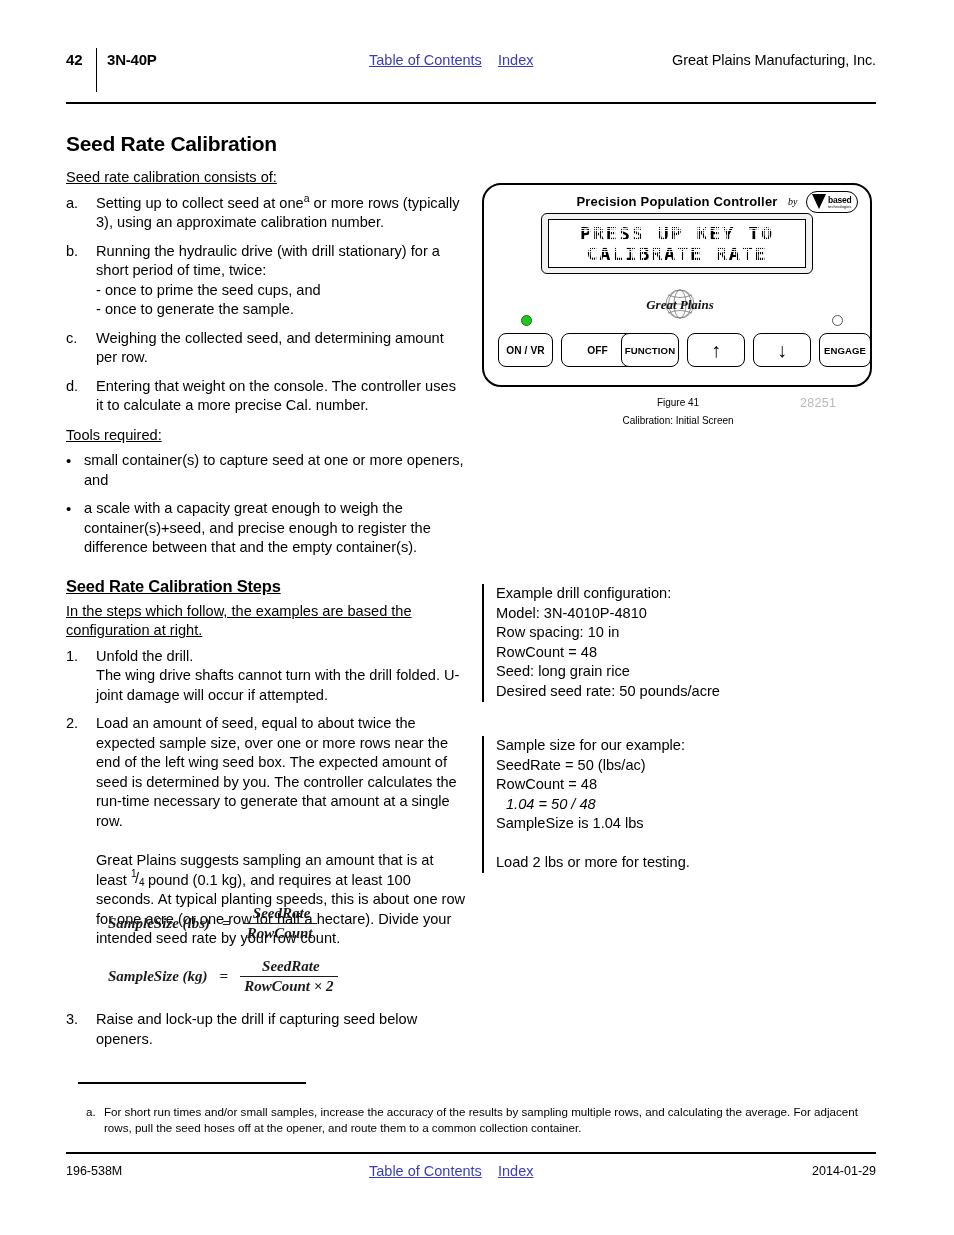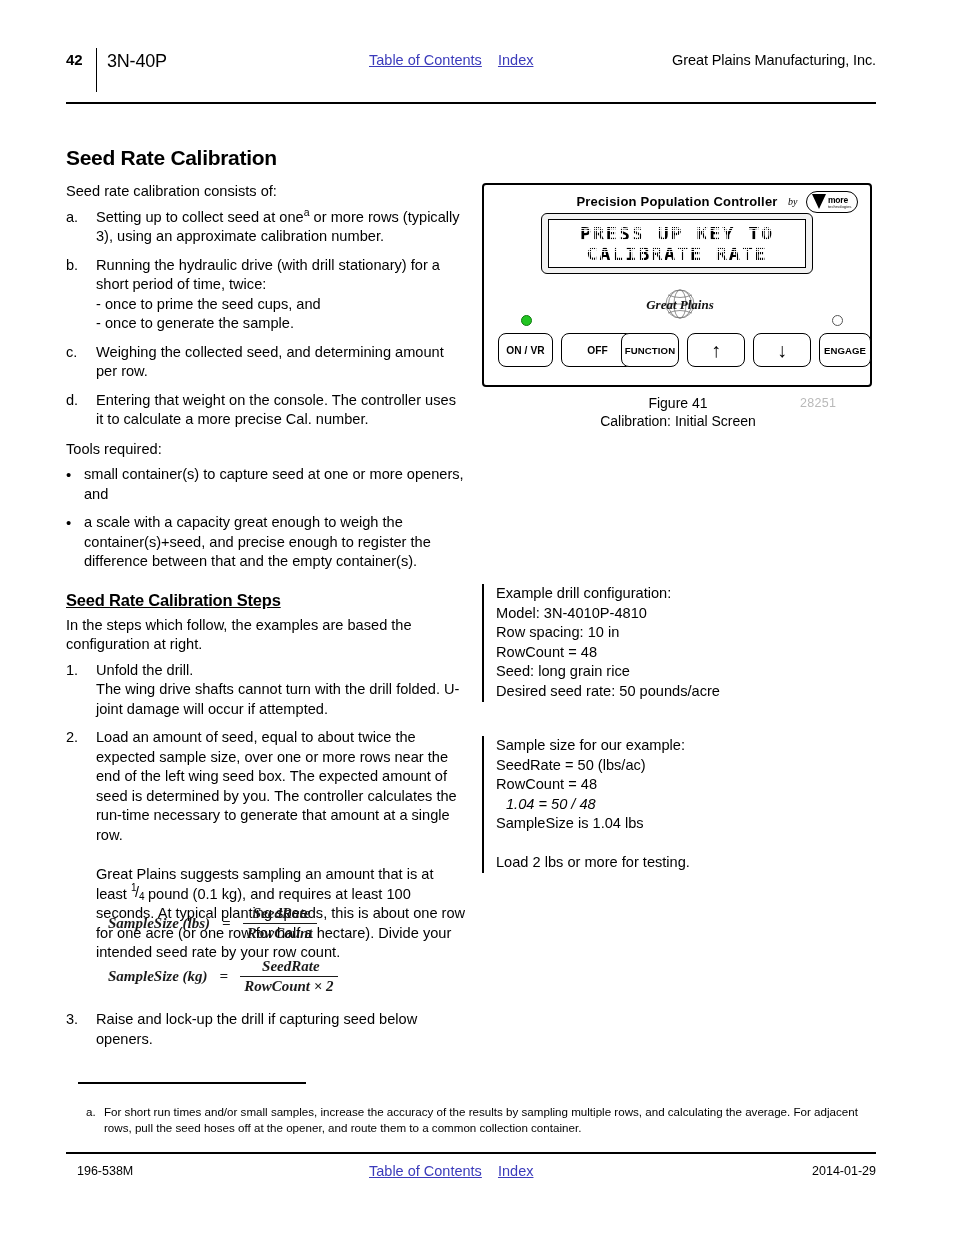--- a/index.html
+++ b/index.html
@@ -35,22 +35,22 @@
     position: absolute;
     left: 30px;
     top: 0px;
     width: 1px;
     height: 44px;
     background: #000;
   }
   #header .model {
     position: absolute;
     left: 41px; top: 3px;
-    font-size: 18px;
-    font-weight: normal;
+    font-size: 15px;
+    font-weight: bold;
     letter-spacing: -0.2px;
   }
   #header .hdr-links {
     position: absolute;
     left: 303px; top: 4px;
     font-size: 14.5px;
     white-space: nowrap;
   }
   #header .hdr-links a,
   #footer .ftr-links a {
@@ -71,21 +71,21 @@
     top: 102px;
     width: 810px;
     height: 2px;
     background: #000;
   }
 
   
   #left-col {
     position: absolute;
     left: 66px;
-    top: 146px;
+    top: 132px;
     width: 400px;
     font-size: 14.6px;
     line-height: 19.5px;
   }
   h1.sect-title {
     font-size: 21px;
     font-weight: bold;
     margin: 0 0 12px 0;
     letter-spacing: -0.3px;
     line-height: 24px;
@@ -93,20 +93,21 @@
   h2.sub-title {
     font-size: 16.5px;
     font-weight: bold;
     margin: 18px 0 6px 0;
     letter-spacing: -0.2px;
     line-height: 20px;
     text-decoration: underline;
   }
   p.body {
     margin: 0 0 10px 0;
+    text-decoration: underline;
   }
   p.tight { margin-bottom: 6px; }
 
   ol.lettered, ol.numbered, ul.bullets {
     list-style: none;
     margin: 0 0 10px 0;
     padding: 0;
   }
   ol.lettered li, ol.numbered li, ul.bullets li {
     position: relative;
@@ -185,21 +186,21 @@
     top: 183px;
     width: 392px;
     height: 206px;
   }
   #controller {
     position: absolute;
     left: 0; top: 0;
     width: 390px;
     height: 204px;
     border: 2px solid #000;
-    border-radius: 4px;
+    border-radius: 19px;
     background: #fff;
     box-sizing: border-box;
   }
   #ctrl-title {
     position: absolute;
     left: 0; right: 0;
     top: 9px;
     text-align: center;
     font-size: 13px;
     font-weight: bold;
@@ -337,21 +338,21 @@
   #btn-down    { left: 269px; width: 58px; }
   #btn-engage  { left: 335px; width: 52px; font-size: 9.6px; }
   .arrow-glyph { font-size: 20px; line-height: 20px; font-weight: normal; }
 
   #fig-caption {
     position: absolute;
     left: 482px;
     top: 394px;
     width: 392px;
     text-align: center;
-    font-size: 14px;
+    font-size: 10px;
     line-height: 18px;
   }
   #fig-id {
     position: absolute;
     left: 800px;
     top: 396px;
     font-size: 12.5px;
     color: #b9b9b9;
     letter-spacing: 0.3px;
   }
@@ -414,21 +415,21 @@
   #footer {
     position: absolute;
     left: 66px;
     top: 1162px;
     width: 810px;
     height: 24px;
     font-size: 12.5px;
   }
   #footer .doc-num {
     position: absolute;
-    left: 11px; top: 2px;
+    left: 0; top: 2px;
   }
   #footer .ftr-links {
     position: absolute;
     left: 303px; top: 1px;
     font-size: 14.5px;
     white-space: nowrap;
   }
   #footer .date {
     position: absolute;
     right: 0; top: 2px;
@@ -539,21 +540,21 @@
 
 <div id="figure-wrap">
   <div id="controller">
 
     <div id="ctrl-title">Precision Population Controller</div>
 
     <div id="veris-logo">
       <span class="by">by</span>
       <span class="vbox">
         <span class="vmark"></span>
-        <span class="vtext">more</span>
+        <span class="vtext">based</span>
         <span class="vsub">technologies</span>
       </span>
     </div>
 
     <div id="lcd-outer">
       <div id="lcd-inner">
         <div class="lcd-line l1">PRESS UP KEY TO</div>
         <div class="lcd-line l2">CALIBRATE RATE</div>
         <div id="lcd-dots"></div>
       </div>

